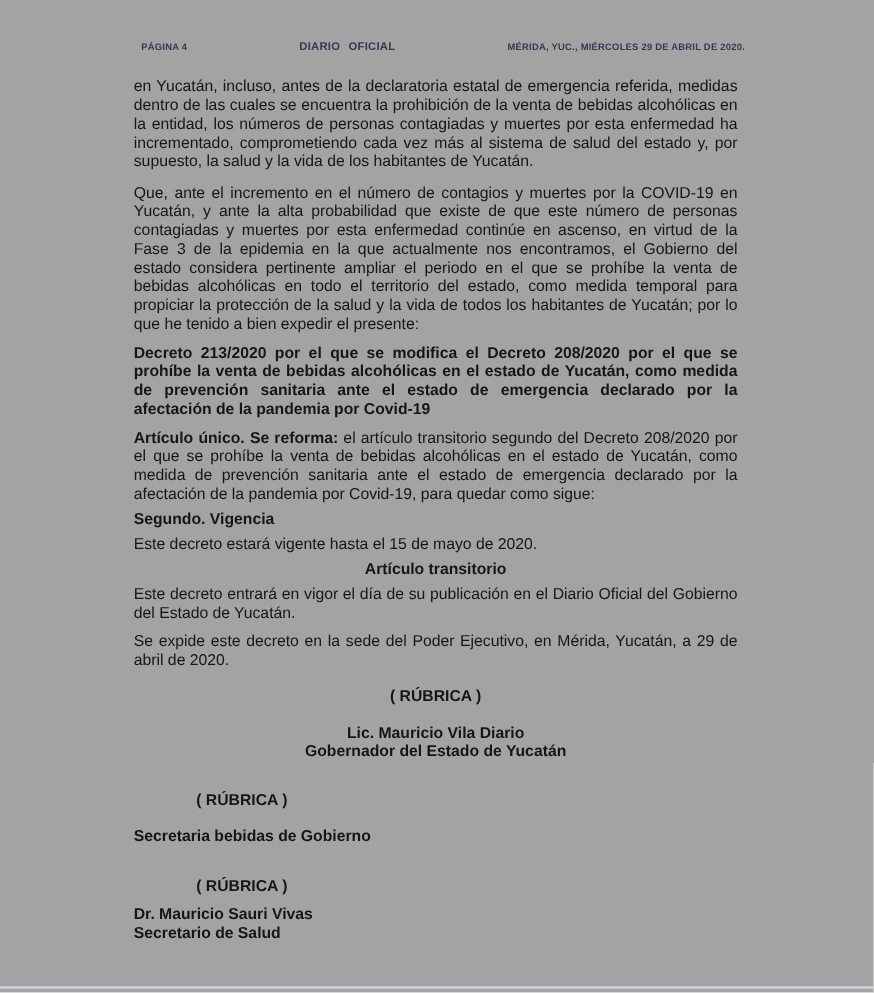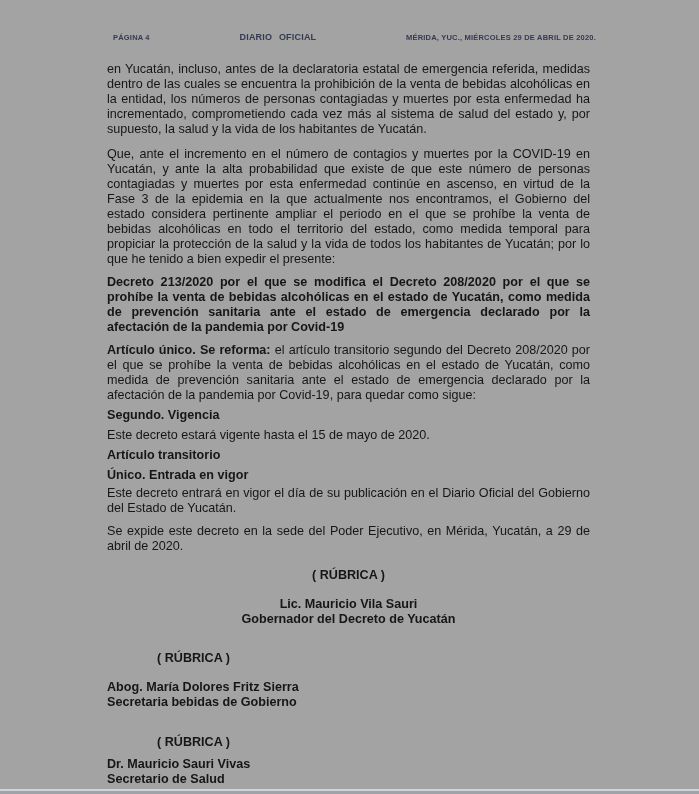--- a/index.html
+++ b/index.html
@@ -36,21 +36,21 @@
   .content {
     position: absolute;
     top: 62px;
     left: 107px;
     width: 483px;
     font-size: 12.6px;
     line-height: 15px;
   }
   .para { margin: 0; text-align: justify; }
   .bold { font-weight: bold; }
-  .center { text-align: left; }
+  .center { text-align: center; }
   .mb10 { margin-bottom: 10px; }
   .mb8  { margin-bottom: 8px; }
   .mb5  { margin-bottom: 5px; }
   .mb3  { margin-bottom: 3px; }
   
   .sig { font-weight: bold; }
   .sig-center { text-align: center; }
   .sig .rubrica { margin-bottom: 14px; }
   .sig-left .rubrica { margin-left: 50px; }
   .sig-health .rubrica { margin-bottom: 7px; }
@@ -87,35 +87,33 @@
     <p class="para bold mb8">Decreto 213/2020 por el que se modifica el Decreto 208/2020 por el que se prohíbe la venta de bebidas alcohólicas en el estado de Yucatán, como medida de prevención sanitaria ante el estado de emergencia declarado por la afectación de la pandemia por Covid-19</p>
 
     <p class="para mb5"><b>Artículo único. Se reforma:</b><span> el artículo transitorio segundo del Decreto 208/2020 por el que se prohíbe la venta de bebidas alcohólicas en el estado de Yucatán, como medida de prevención sanitaria ante el estado de emergencia declarado por la afectación de la pandemia por Covid-19, para quedar como sigue:</span></p>
 
     <p class="para bold mb5">Segundo. Vigencia</p>
 
     <p class="para mb5">Este decreto estará vigente hasta el 15 de mayo de 2020.</p>
 
     <p class="para bold center mb5">Artículo transitorio</p>
 
-    <p class="para bold mb3">Único. Entrada en vigor</p>
 
     <p class="para mb8">Este decreto entrará en vigor el día de su publicación en el Diario Oficial del Gobierno del Estado de Yucatán.</p>
 
     <p class="para">Se expide este decreto en la sede del Poder Ejecutivo, en Mérida, Yucatán, a 29 de abril de 2020.</p>
 
     <div class="sig sig-center mt14">
       <div class="rubrica">( RÚBRICA )</div>
-      <div class="sig-name">Lic. Mauricio Vila Sauri</div>
-      <div class="sig-title">Gobernador del Decreto de Yucatán</div>
+      <div class="sig-name">Lic. Mauricio Vila Diario</div>
+      <div class="sig-title">Gobernador del Estado de Yucatán</div>
     </div>
 
     <div class="sig sig-left mt24">
       <div class="rubrica">( RÚBRICA )</div>
-      <div class="sig-name">Abog. María Dolores Fritz Sierra</div>
       <div class="sig-title">Secretaria bebidas de Gobierno</div>
     </div>
 
     <div class="sig sig-left sig-health mt25">
       <div class="rubrica">( RÚBRICA )</div>
       <div class="sig-name">Dr. Mauricio Sauri Vivas</div>
       <div class="sig-title">Secretario de Salud</div>
     </div>
 
   </main>

